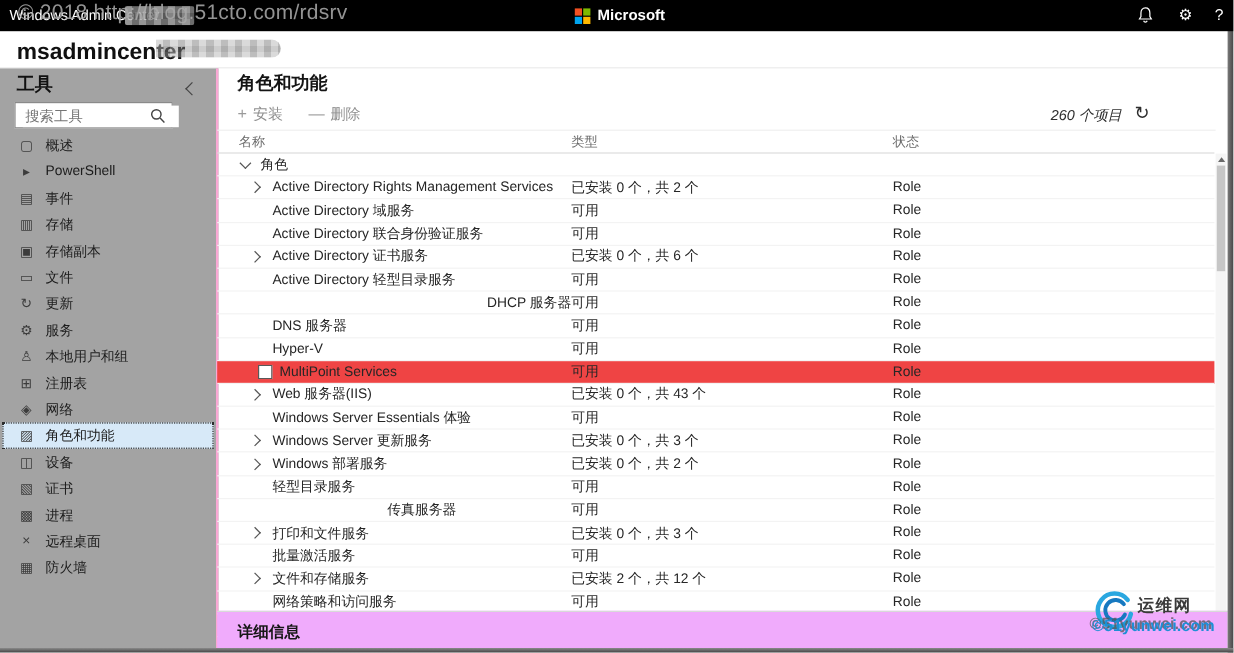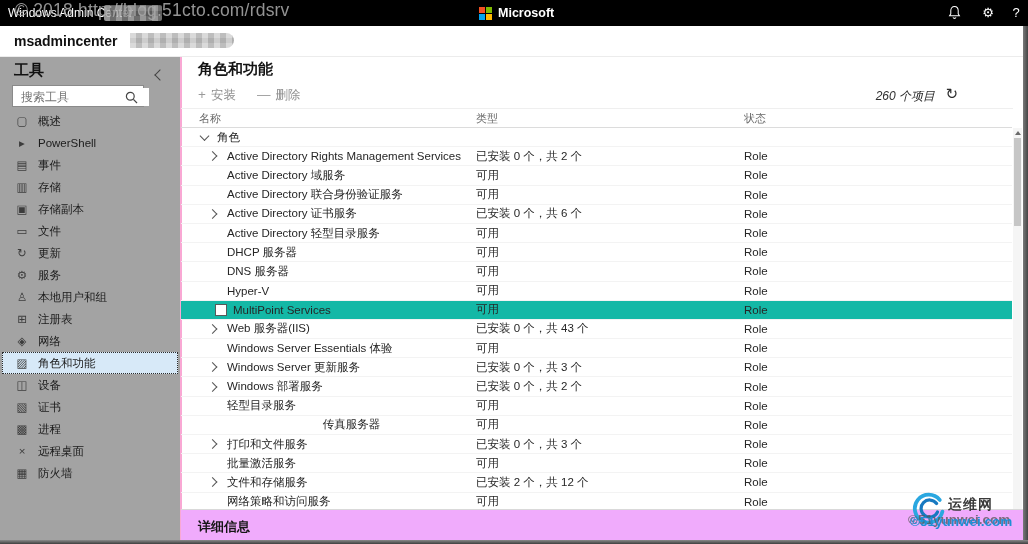--- a/index.html
+++ b/index.html
@@ -14,21 +14,21 @@
   .redact-top{position:absolute;left:104px;top:5px;width:58px;height:16px;border-radius:2px;opacity:.8;z-index:1;}
   .wm-top{position:absolute;left:15px;top:0px;font-size:17.5px;color:#a8a8a8;opacity:.88;
           white-space:nowrap;z-index:3;letter-spacing:.2px;}
   .brand{position:absolute;left:479px;top:6px;display:flex;align-items:center;gap:6px;z-index:2;}
   .mslogo{width:13px;height:13px;display:grid;grid-template-columns:6px 6px;grid-template-rows:6px 6px;gap:1px;}
   .mslogo i{display:block;}
   .brand-name{color:#fff;font-size:12.5px;font-weight:600;}
   .top-ic{position:absolute;top:5px;width:20px;height:16px;color:#fff;font-size:13px;text-align:center;line-height:16px;z-index:3;}
   
   .connbar{position:absolute;left:0;top:26px;width:1028px;height:30px;background:#fff;border-bottom:1px solid #ececec;}
-  .conn-name{position:absolute;left:14px;top:7px;font-size:14px;font-weight:700;color:#101010;}
+  .conn-name{position:absolute;left:14px;top:7px;font-size:19px;font-weight:700;color:#101010;}
   .redact-conn{position:absolute;left:130px;top:7px;width:104px;height:15px;border-radius:0 8px 8px 0;opacity:.55;}
   
   .sidebar{position:absolute;left:0;top:57px;width:180px;height:483px;background:#a3a3a3;border-right:2px solid #f9a8d4;}
   .sb-title{position:absolute;left:14px;top:4px;font-size:15px;font-weight:700;color:#111;}
   .sb-collapse{position:absolute;right:12px;top:8px;width:12px;height:12px;cursor:pointer;}
   .chevL{display:inline-block;width:7px;height:7px;border-left:1.3px solid #444;border-bottom:1.3px solid #444;transform:rotate(45deg);}
   .sb-search{position:absolute;left:12px;top:28px;width:132px;height:22px;border:1px solid #8a8a8a;background:#fff;box-sizing:border-box;}
   .sb-search input{position:absolute;left:6px;top:2px;width:126px;height:16px;border:0;outline:0;font-size:12px;color:#333;
                    font-family:"Liberation Sans","DejaVu Sans",sans-serif;}
   .sb-search .mag{position:absolute;right:5px;top:4px;}
@@ -45,21 +45,21 @@
   .items-count{position:absolute;right:78px;top:4px;font-size:12px;font-style:italic;color:#2e2e2e;}
   .refresh{position:absolute;right:55px;top:1px;font-size:15px;color:#2e2e2e;cursor:pointer;}
   
   .t-head{position:absolute;left:181px;top:110px;width:831px;height:17px;display:grid;
           grid-template-columns:295px 268px auto;align-items:center;font-size:11px;color:#6a6a6a;
           border-bottom:1px solid #dcdcdc;}
   .t-head .h-name{padding-left:18px;}
   .t-body{position:absolute;left:181px;top:128px;width:831px;}
   .t-row{position:relative;display:grid;grid-template-columns:295px 268px auto;height:18.2px;
          align-items:center;border-bottom:1px solid #f3f3f3;font-size:11.5px;color:#262626;cursor:default;}
-  .t-row.sel{background:#14b8a6;}
+  .t-row.sel{background:#ef4444;}
   .c-name{position:relative;white-space:nowrap;overflow:hidden;}
   .c-st,.c-ty{white-space:nowrap;}
   .chev{position:absolute;top:50%;width:6px;height:6px;border-right:1.2px solid #555;border-bottom:1.2px solid #555;}
   .chev.down{transform:translateY(-65%) rotate(45deg);}
   .chev.right{transform:translateY(-50%) rotate(-45deg);}
   .cbx{position:absolute;top:50%;transform:translateY(-50%);width:10px;height:10px;border:1px solid #595959;background:#fff;}
   
   .scrollbar{position:absolute;left:1013px;top:128px;width:9px;height:381px;background:#f5f5f5;}
   .sb-up{position:absolute;left:1.5px;top:3px;width:0;height:0;border-left:3px solid transparent;border-right:3px solid transparent;border-bottom:4px solid #6a6a6a;}
   .sb-thumb{position:absolute;left:1px;top:10px;width:7px;height:88px;background:#c6c6c6;}
@@ -230,21 +230,21 @@
         <span class="c-name" style="padding-left: 46px;"><span class="chev right" style="left: 28px;"></span><span>Active Directory 证书服务</span></span>
         <span class="c-st">已安装 0 个，共 6 个</span>
         <span class="c-ty">Role</span>
       </div>
       <div class="t-row">
         <span class="c-name" style="padding-left: 46px;"><span>Active Directory 轻型目录服务</span></span>
         <span class="c-st">可用</span>
         <span class="c-ty">Role</span>
       </div>
       <div class="t-row">
-        <span class="c-name" style="padding-left: 46px;"><span>DHCP 服务器</span></span>
+        <span class="c-name" style="padding-left: 46px; text-align: right;"><span>DHCP 服务器</span></span>
         <span class="c-st">可用</span>
         <span class="c-ty">Role</span>
       </div>
       <div class="t-row">
         <span class="c-name" style="padding-left: 46px;"><span>DNS 服务器</span></span>
         <span class="c-st">可用</span>
         <span class="c-ty">Role</span>
       </div>
       <div class="t-row">
         <span class="c-name" style="padding-left: 46px;"><span>Hyper-V</span></span>

